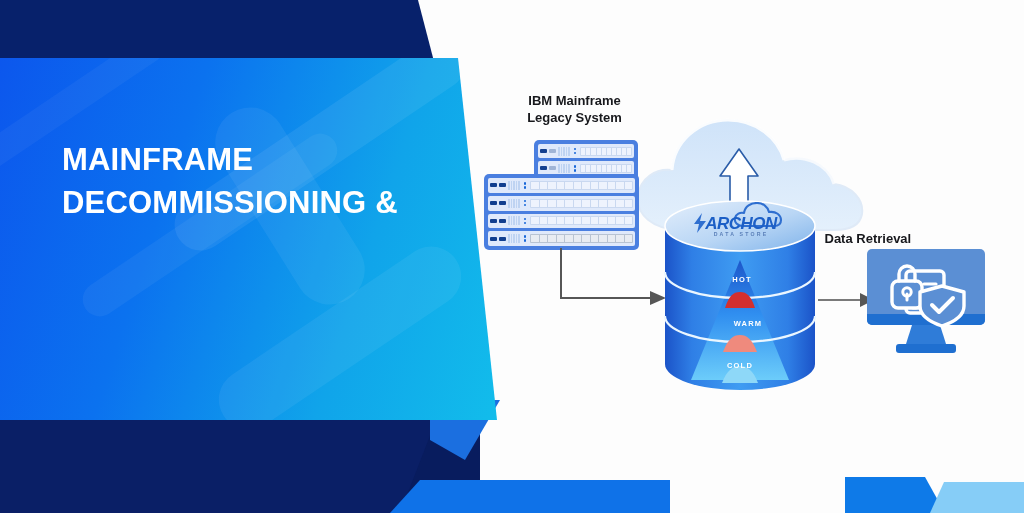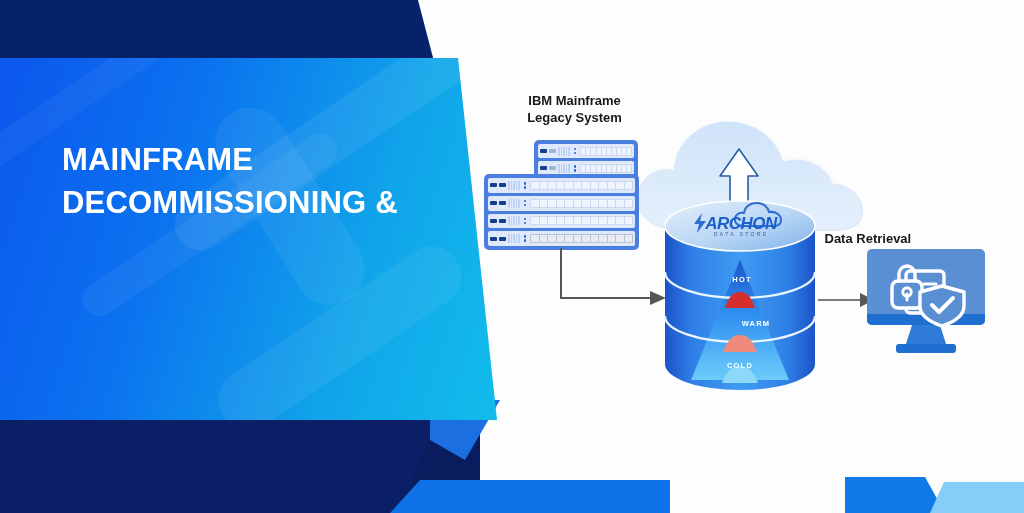--- a/index.html
+++ b/index.html
@@ -104,21 +104,21 @@
   
   #cylinder{position:absolute;left:663px;top:200px;width:154px;height:190px;}
   #logo{position:absolute;left:692px;top:206px;width:98px;height:42px;text-align:center;}
   #logo-text{font-size:17px;font-weight:bold;color:#1c5fc6;letter-spacing:-0.5px;
              position:absolute;left:0;top:8px;width:98px;font-style:italic;}
   #logo-sub{font-size:5.2px;font-weight:bold;color:#5a7fb8;letter-spacing:2.2px;
             position:absolute;left:0;top:25px;width:98px;}
   .tier-label{position:absolute;width:100%;text-align:center;font-size:7.5px;
               font-weight:bold;letter-spacing:1.2px;}
   #tier-hot{left:2px;top:275px;color:#ffffff;}
-  #tier-warm{left:16px;top:319px;color:#ffffff;}
+  #tier-warm{left:8px;top:319px;color:#ffffff;}
   #tier-cold{left:0;top:361px;color:#ffffff;}
   .tier-wrap{position:absolute;left:663px;width:154px;}
 
   
   #monitor{position:absolute;left:866px;top:248px;width:120px;height:112px;}
 
   
   #conn-left{position:absolute;left:556px;top:248px;width:112px;height:62px;}
   #conn-right{position:absolute;left:818px;top:290px;width:56px;height:20px;}
 </style>

